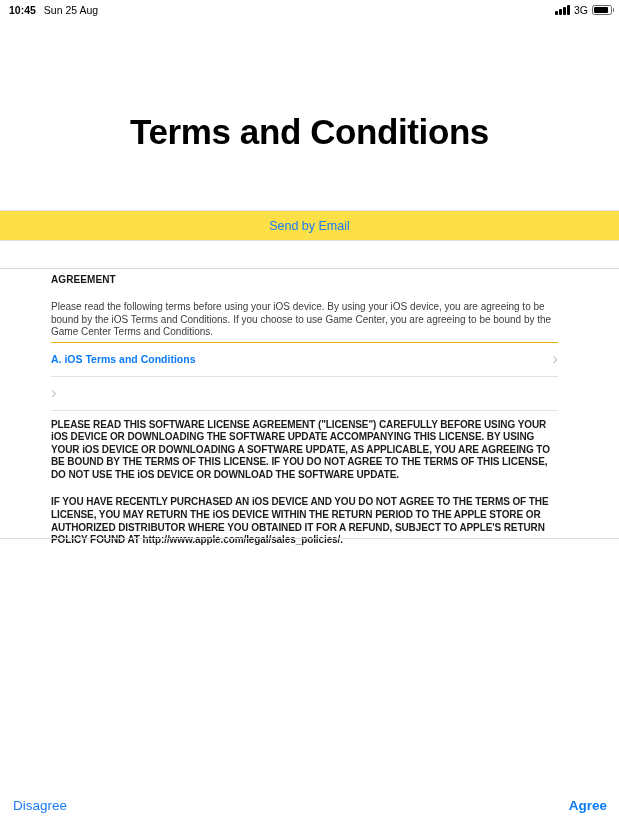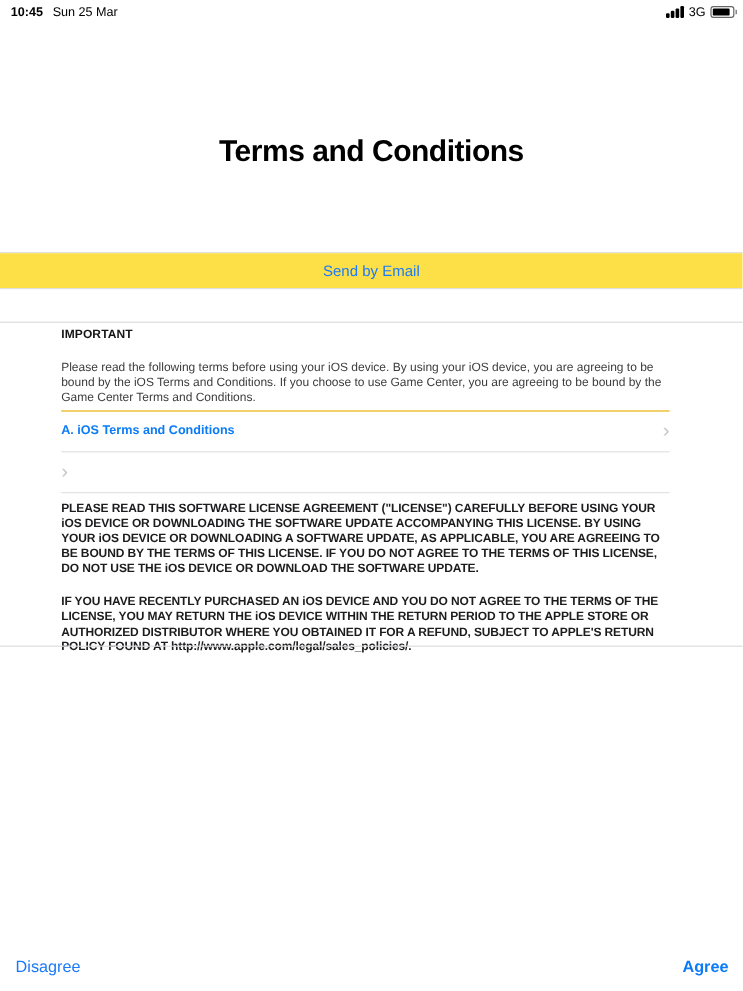--- a/index.html
+++ b/index.html
@@ -56,21 +56,21 @@
     border-radius: 0 1px 1px 0;
     margin-left: 0.5px;
     display: block;
   }
 
   
   .title {
     position: absolute;
     top: 112px; left: 0; right: 0;
     text-align: center;
-    font-size: 25px;
+    font-size: 35px;
     font-weight: bold;
     letter-spacing: -0.4px;
     color: #000;
   }
 
   
   .hr { position: absolute; left: 0; right: 0; height: 1px; background: #e0e0e2; }
   .hr-210 { top: 210px; }
   .hr-240 { top: 240px; }
   .hr-268 { top: 268px; background: #dcdcdf; }
@@ -154,21 +154,21 @@
   .footer .agree { color: #0b7bf6; font-size: 13.5px; font-weight: bold; cursor: pointer; }
 </style>
 </head>
 <body>
 
 <div class="screen">
 
   <div class="status-bar">
     <div class="sb-left">
       <span class="time">10:45</span>
-      <span class="date">Sun 25 Mar</span>
+      <span class="date">Sun 25 Aug</span>
     </div>
     <div class="sb-right">
       <span class="signal">
           <i></i>
           <i></i>
           <i></i>
           <i></i>
         </span>
       <span class="network">3G</span>
       <span class="battery">
@@ -183,21 +183,21 @@
   <h1 class="title">Terms and Conditions</h1>
 
   <div class="hr hr-210"></div>
   <div class="email-row">
     <span>Send by Email</span>
   </div>
   <div class="hr hr-240"></div>
   <div class="hr hr-268"></div>
 
   <div class="content">
-    <div class="important-heading">IMPORTANT</div>
+    <div class="important-heading">AGREEMENT</div>
     <p class="important-body">Please read the following terms before using your iOS device. By using your iOS device, you are agreeing to be bound by the iOS Terms and Conditions. If you choose to use Game Center, you are agreeing to be bound by the Game Center Terms and Conditions.</p>
 
     <div class="link-rows">
       <div class="link-row">
         <span class="link-label">A. iOS Terms and Conditions</span>
         <span class="chevron">›</span>
       </div>
       <div class="link-row">
         <span class="chevron">›</span>
       </div>

